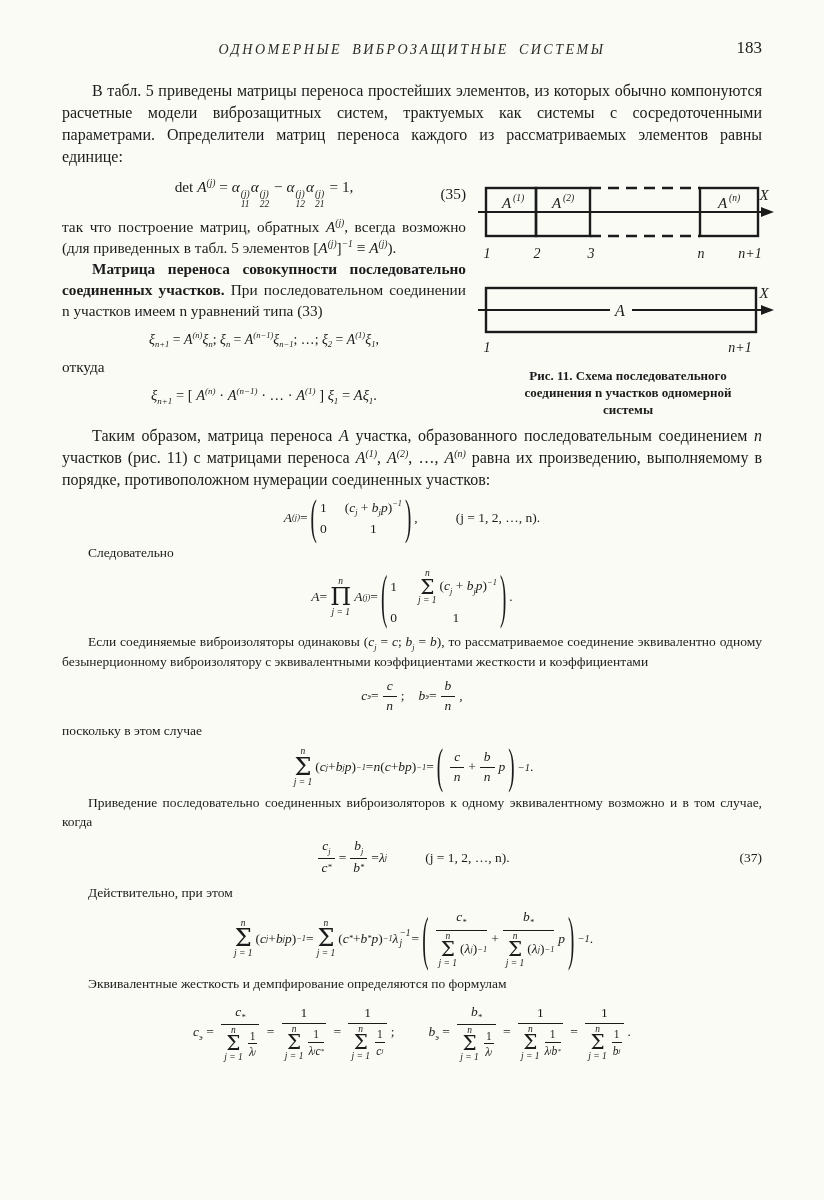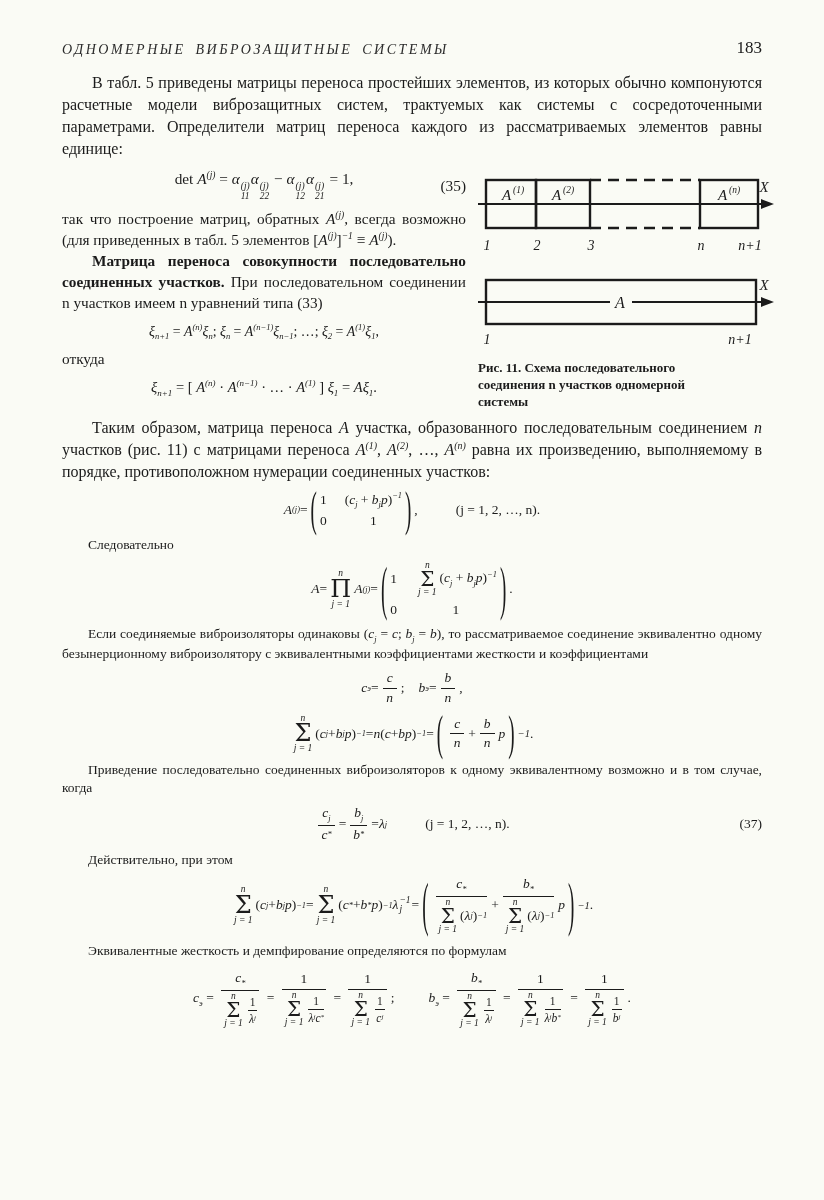--- a/index.html
+++ b/index.html
@@ -4,21 +4,21 @@
 <style>
   html,body{margin:0;padding:0;}
   body{
     width:824px;height:1200px;overflow:hidden;
     background:#fafbf5;color:#1b1b1b;
     font-family:"Liberation Serif","DejaVu Serif",serif;
     font-size:16px;
   }
   .page{box-sizing:border-box;width:824px;height:1200px;padding:40px 62px 0 62px;}
   
-  .head{position:relative;text-align:left;margin-bottom:14px;}
+  .head{position:relative;text-align:center;margin-bottom:22px;}
   .rhead{font-style:italic;letter-spacing:2.5px;font-size:14px;color:#2b2b2b;word-spacing:4px;}
   .pagenum{position:absolute;right:0;top:-2px;font-size:17px;color:#1b1b1b;}
   p{margin:0;text-align:justify;text-indent:30px;line-height:1.38;}
   .b{font-weight:bold;margin-top:27px;}
   .i{font-style:italic;}
   
   .cols{display:flex;gap:12px;margin-top:2px;}
   .colL{width:404px;flex:none;font-size:15.3px;}
   .colL p{line-height:1.36;}
   .colR{flex:1;padding-top:4px;}
@@ -40,21 +40,21 @@
   .sum-s .sg{font-size:20px;}
   .bp{display:inline-block;font-size:19px;font-weight:400;transform:scaleY(2.5);transform-origin:center;margin:0 3px;vertical-align:middle;}
   .bp3{transform:scaleY(3.1);}
   .hsup{font-size:10.5px;vertical-align:22px;font-style:italic;}
   .mat{display:inline-grid;grid-template-columns:auto auto;column-gap:18px;row-gap:4px;align-items:center;justify-items:center;vertical-align:middle;}
   .cond{margin-left:38px;font-style:normal;}
   .gap{display:inline-block;width:34px;}
   
   .fig svg{display:block;}
   .fig text{font-family:"Liberation Serif","DejaVu Serif",serif;font-style:italic;fill:#1b1b1b;}
-  .figcap{font-weight:bold;font-size:13px;line-height:1.3;text-align:left;margin-top:12px;text-indent:0;}
+  .figcap{font-weight:bold;font-size:13px;line-height:1.3;text-align:center;margin-top:12px;text-indent:0;}
   
   .ex{font-size:13.5px;}
   .ex p{line-height:1.36;text-indent:26px;}
   .ex .eq{margin:7px 0;}
 </style>
 </head>
 <body>
 
 <div class="page">
 
@@ -215,20 +215,21 @@
         <span> = </span>
       <span class="fr">
           <span class="nu"><span class="i">b</span></span>
           <span class="de">
             <span class="i">n</span>
           </span>
         </span>
       <span>,</span>
     </div>
 
+    <p style="text-indent:0;">поскольку в этом случае</p>
 
     <div class="eq m">
       <span class="sum">
           <span class="lt">n</span>
           <span class="sg">Σ</span>
           <span class="lb">j = 1</span>
         </span>
       <span>(</span>
         <span class="i">c</span>
         <sub>j</sub>

